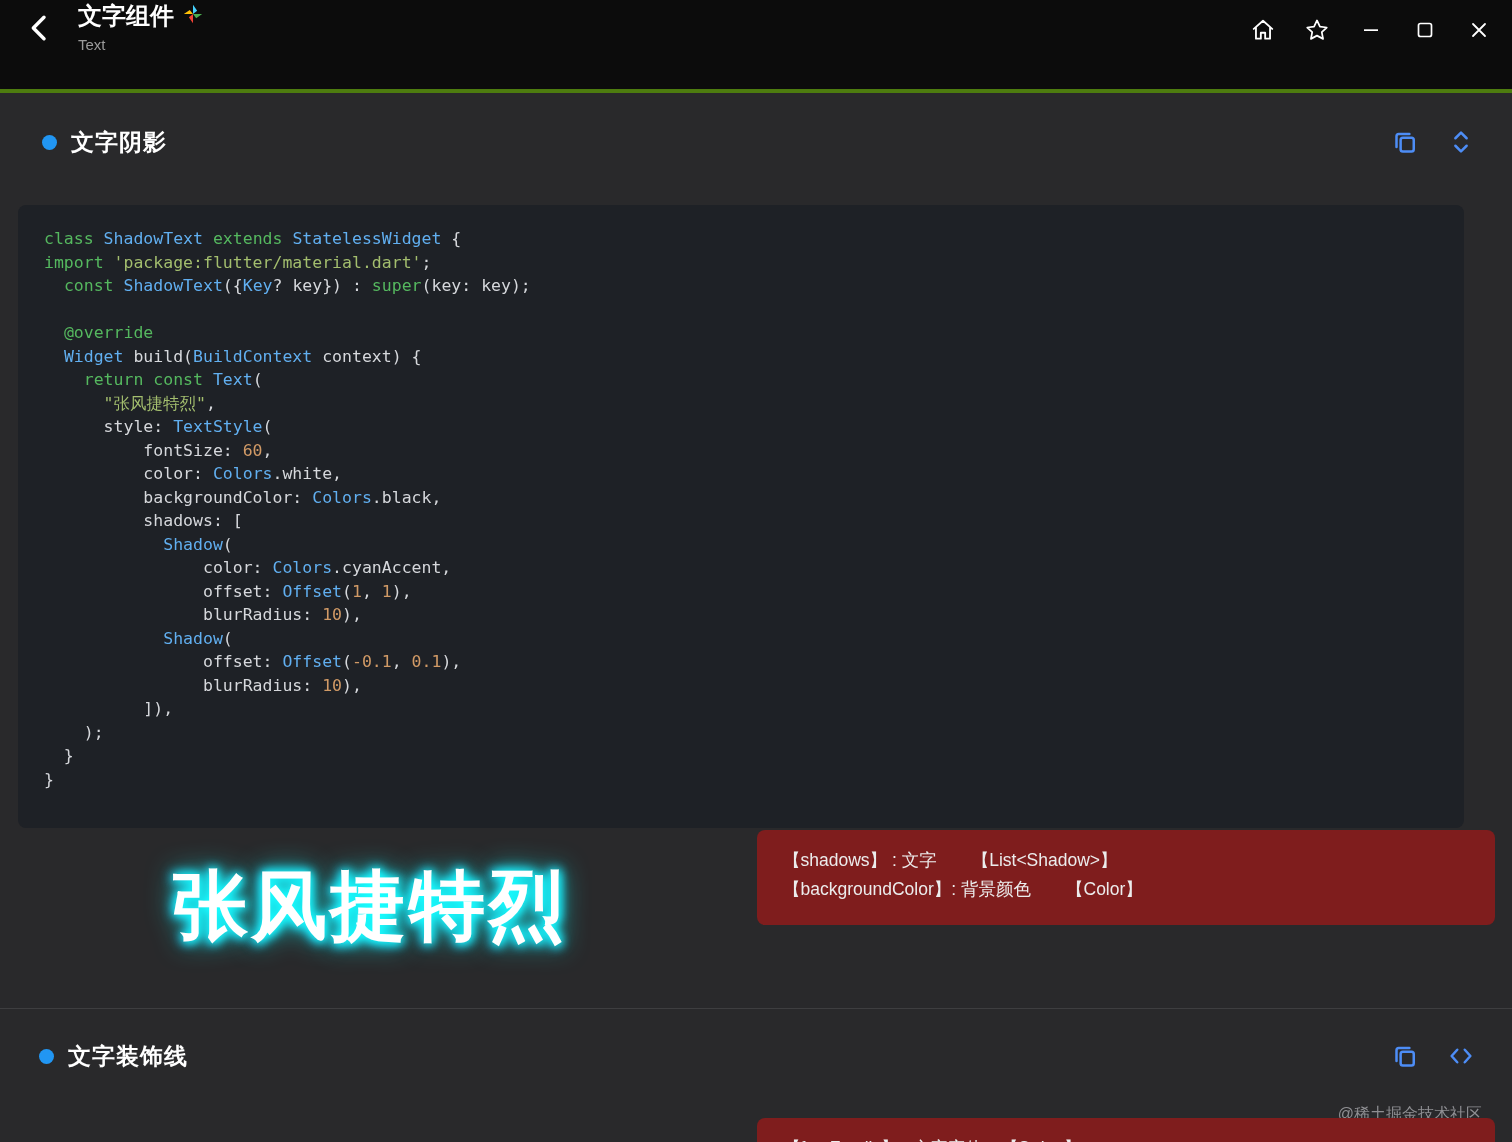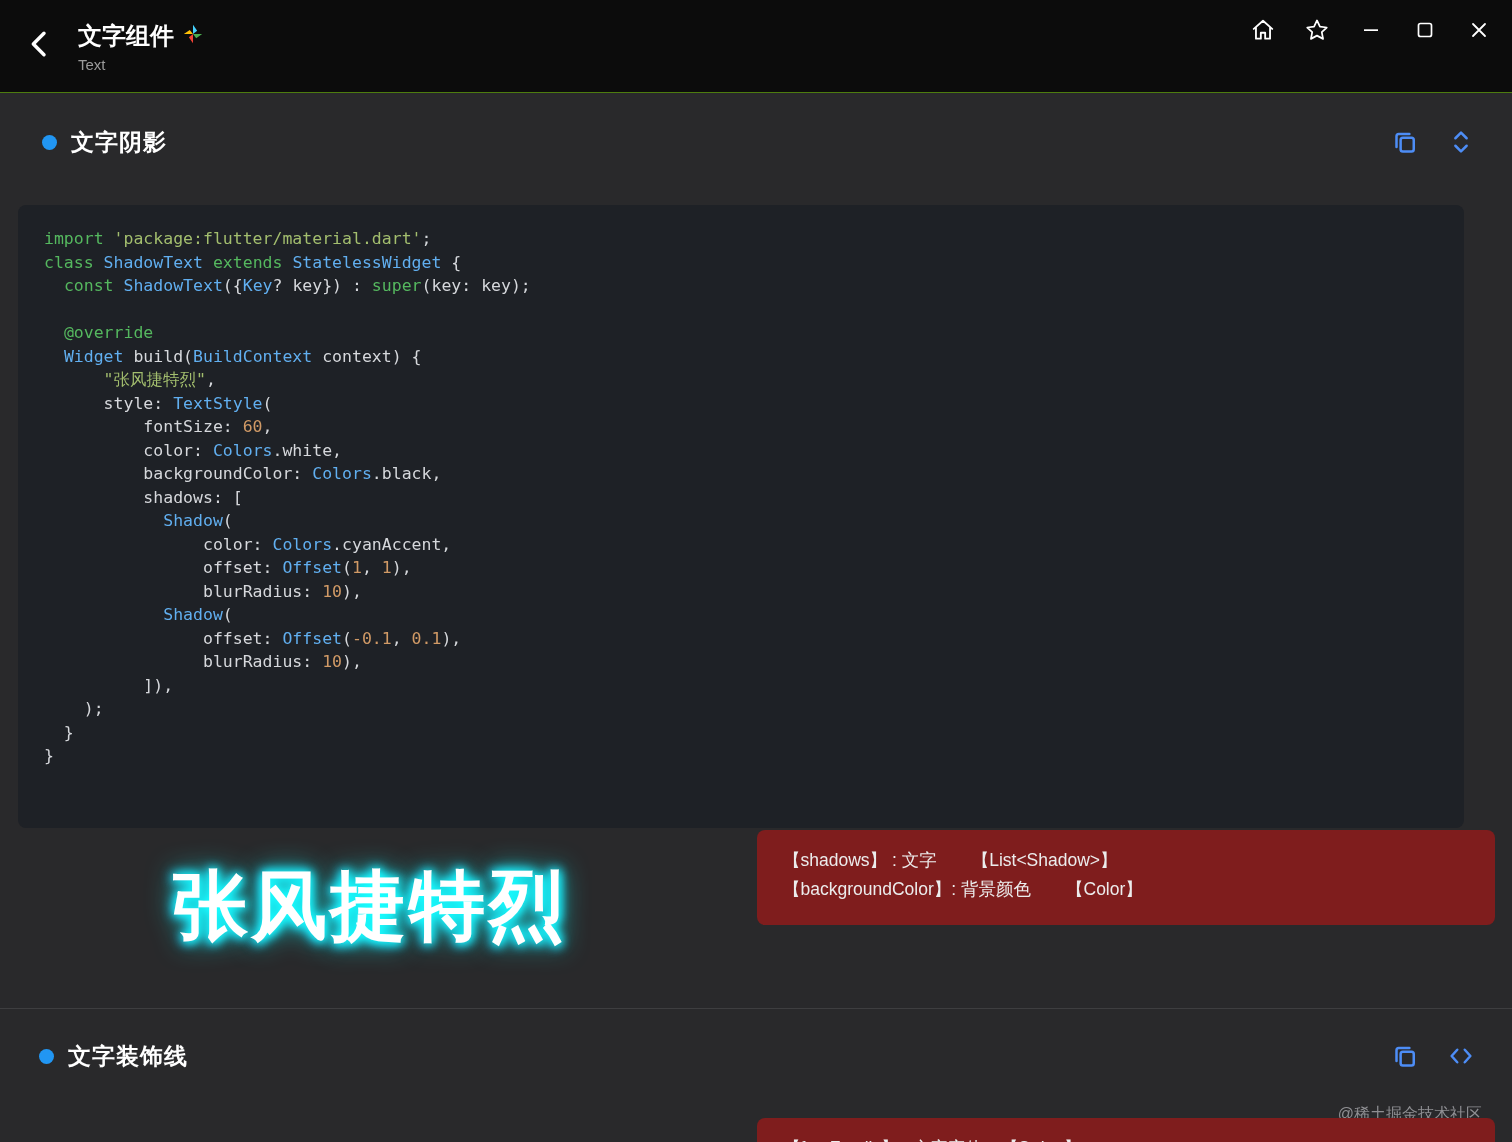--- a/index.html
+++ b/index.html
@@ -8,22 +8,22 @@
     background: #29292b;
     font-family: "Liberation Sans", "DejaVu Sans", sans-serif;
     color: #fff;
     position: relative;
   }
 
   
   .titlebar {
     position: absolute; top: 0; left: 0; width: 1512px; height: 93px;
     background: #0c0c0c;
-    display: flex; align-items: center;
-    border-bottom: 1px solid #4d7c0f;
+    display: flex; align-items: flex-start;
+    border-bottom: 4px solid #4d7c0f;
   }
   .back-btn {
     width: 60px; height: 60px; margin-left: 10px;
     display: flex; align-items: center; justify-content: center;
     cursor: pointer;
   }
   .title-block { margin-left: 8px; }
   .title-row { display: flex; align-items: center; gap: 8px; }
   .app-title { font-size: 24px; font-weight: 700; color: #ffffff; }
   .app-subtitle { font-size: 15px; color: #9b9b9b; margin-top: 4px; }
@@ -175,26 +175,27 @@
     <div class="icon-btn">
       <svg width="30" height="30" viewBox="0 0 24 24">
         <path d="M7.5 9 L12 4.5 L16.5 9 M7.5 15 L12 19.5 L16.5 15" stroke="#4d8df6" stroke-width="2" fill="none" stroke-linecap="round" stroke-linejoin="round"></path>
       </svg>
     </div>
   </div>
 </div>
 
 <div class="code-block">
   <div>
+      <div class="code-line"><span class="tok-kw">class</span><span class="tok-plain"> </span><span class="tok-type">ShadowText</span><span class="tok-plain"> </span><span class="tok-kw">extends</span><span class="tok-plain"> </span><span class="tok-type">StatelessWidget</span><span class="tok-plain"> {</span></div>
       <div class="code-line"><span class="tok-kw">import</span><span class="tok-plain"> </span><span class="tok-str">'package:flutter/material.dart'</span><span class="tok-plain">;</span></div>
-      <div class="code-line"><span class="tok-kw">class</span><span class="tok-plain"> </span><span class="tok-type">ShadowText</span><span class="tok-plain"> </span><span class="tok-kw">extends</span><span class="tok-plain"> </span><span class="tok-type">StatelessWidget</span><span class="tok-plain"> {</span></div>
       <div class="code-line"><span class="tok-plain">  </span><span class="tok-kw">const</span><span class="tok-plain"> </span><span class="tok-type">ShadowText</span><span class="tok-plain">({</span><span class="tok-type">Key</span><span class="tok-plain">? key}) : </span><span class="tok-kw">super</span><span class="tok-plain">(key: key);</span></div>
       <div class="code-line">&nbsp;</div>
       <div class="code-line"><span class="tok-plain">  </span><span class="tok-kw">@override</span></div>
       <div class="code-line"><span class="tok-plain">  </span><span class="tok-type">Widget</span><span class="tok-plain"> build(</span><span class="tok-type">BuildContext</span><span class="tok-plain"> context) {</span></div>
+      <div class="code-line"><span class="tok-plain">    </span><span class="tok-kw">return</span><span class="tok-plain"> </span><span class="tok-kw">const</span><span class="tok-plain"> </span><span class="tok-type">Text</span><span class="tok-plain">(</span></div>
       <div class="code-line"><span class="tok-plain">      </span><span class="tok-str">"张风捷特烈"</span><span class="tok-plain">,</span></div>
       <div class="code-line"><span class="tok-plain">      style: </span><span class="tok-type">TextStyle</span><span class="tok-plain">(</span></div>
       <div class="code-line"><span class="tok-plain">          fontSize: </span><span class="tok-num">60</span><span class="tok-plain">,</span></div>
       <div class="code-line"><span class="tok-plain">          color: </span><span class="tok-type">Colors</span><span class="tok-plain">.white,</span></div>
       <div class="code-line"><span class="tok-plain">          backgroundColor: </span><span class="tok-type">Colors</span><span class="tok-plain">.black,</span></div>
       <div class="code-line"><span class="tok-plain">          shadows: [</span></div>
       <div class="code-line"><span class="tok-plain">            </span><span class="tok-type">Shadow</span><span class="tok-plain">(</span></div>
       <div class="code-line"><span class="tok-plain">                color: </span><span class="tok-type">Colors</span><span class="tok-plain">.cyanAccent,</span></div>
       <div class="code-line"><span class="tok-plain">                offset: </span><span class="tok-type">Offset</span><span class="tok-plain">(</span><span class="tok-num">1</span><span class="tok-plain">, </span><span class="tok-num">1</span><span class="tok-plain">),</span></div>
       <div class="code-line"><span class="tok-plain">                blurRadius: </span><span class="tok-num">10</span><span class="tok-plain">),</span></div>

